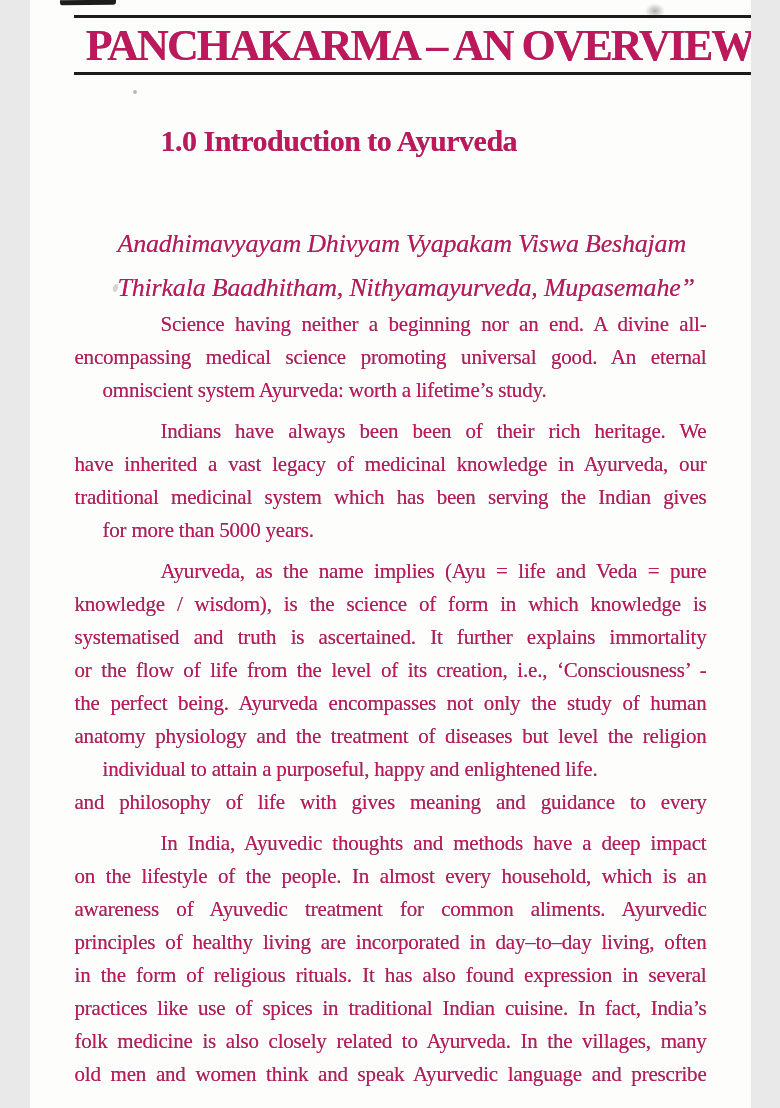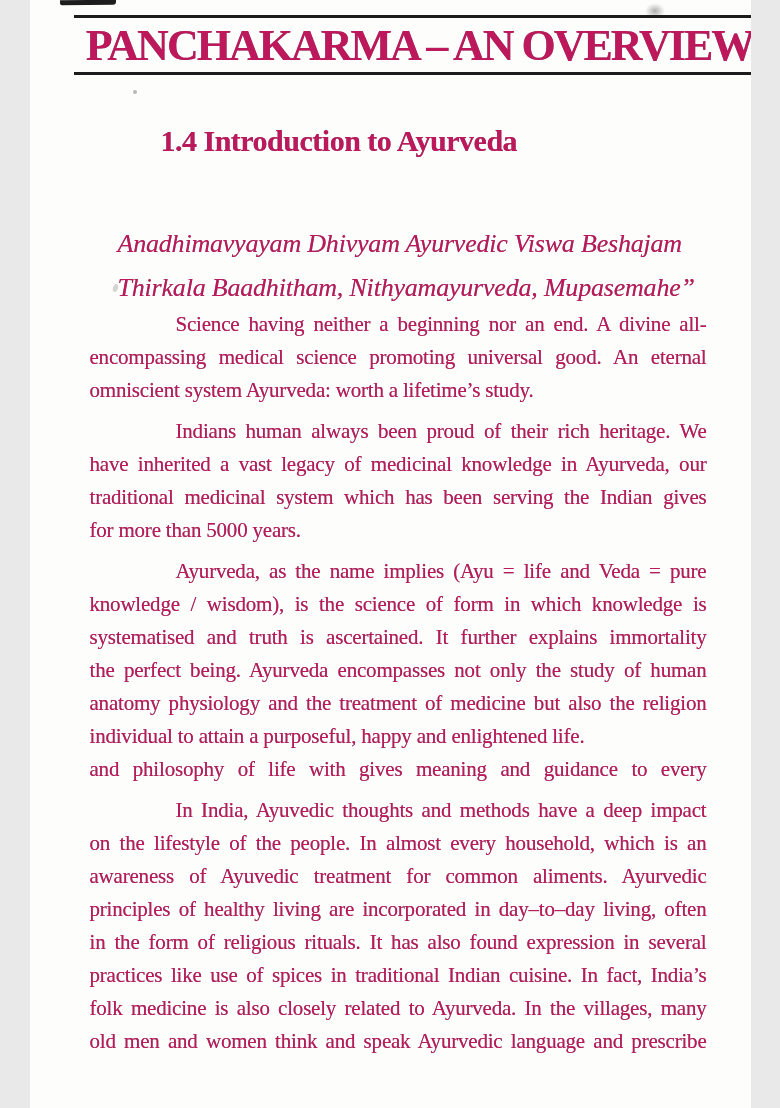--- a/index.html
+++ b/index.html
@@ -44,33 +44,33 @@
   }
   .quote .quote-line {
     height: 44px;
     line-height: 44px;
     text-align: justify;
     text-align-last: justify;
     white-space: nowrap;
   }
   .body-text {
     position: absolute;
-    left: 60px; right: 44px; top: 308px;
+    left: 45px; right: 44px; top: 308px;
     font-size: 21px;
     letter-spacing: -0.2px;
   }
   .para { margin: 0 0 8px 0; }
   .para .line {
     height: 33px;
     line-height: 33px;
     text-align: justify;
     text-align-last: justify;
   }
   .para .line.first { padding-left: 86px; }
-  .para .line.last  { text-align-last: left; }
+  .para .line.last  { text-align-last: left; margin-left: 28px; }
   
   .artifact { position: absolute; }
   .smudge-top-left {
     left: 30px; top: 0; width: 56px; height: 5px;
     background: #1d1d1d; border-radius: 0 0 3px 2px;
     transform: rotate(-0.6deg);
   }
   .smudge-top-right {
     left: 615px; top: 3px; width: 20px; height: 16px;
     background: radial-gradient(ellipse at center, rgba(110,110,110,0.55) 0%, rgba(150,150,150,0.25) 45%, transparent 70%);
@@ -85,45 +85,46 @@
 
   <div class="artifact smudge-top-left"></div>
   <div class="artifact smudge-top-right"></div>
   <div class="artifact dot-a"></div>
   <div class="artifact dot-b"></div>
 
   <div class="rule rule-top"></div>
   <h1 class="chapter-title" style="margin:0;">PANCHAKARMA – AN OVERVIEW</h1>
   <div class="rule rule-bottom"></div>
 
-  <h2 class="section-heading" style="margin:0;">1.4 Introduction to Ayurveda</h2>
+  <h2 class="section-heading" style="margin:0;">1.0 Introduction to Ayurveda</h2>
 
   <div class="quote">
-      <div class="quote-line">Anadhimavyayam Dhivyam Ayurvedic Viswa Beshajam</div>
+      <div class="quote-line">Anadhimavyayam Dhivyam Vyapakam Viswa Beshajam</div>
       <div class="quote-line">Thirkala Baadhitham, Nithyamayurveda, Mupasemahe”</div>
     </div>
 
   <div class="body-text">
       <div class="para">
         <div class="line first">Science having neither a beginning nor an end. A divine all-</div>
         <div class="line">encompassing medical science promoting universal good. An eternal</div>
         <div class="line last">omniscient system Ayurveda: worth a lifetime’s study.</div>
       </div>
       <div class="para">
-        <div class="line first">Indians human always been proud of their rich heritage. We</div>
+        <div class="line first">Indians have always been been of their rich heritage. We</div>
         <div class="line">have inherited a vast legacy of medicinal knowledge in Ayurveda, our</div>
         <div class="line">traditional medicinal system which has been serving the Indian gives</div>
         <div class="line last">for more than 5000 years.</div>
       </div>
       <div class="para">
         <div class="line first">Ayurveda, as the name implies (Ayu = life and Veda = pure</div>
         <div class="line">knowledge / wisdom), is the science of form in which knowledge is</div>
         <div class="line">systematised and truth is ascertained. It further explains immortality</div>
+        <div class="line">or the flow of life from the level of its creation, i.e., ‘Consciousness’ -</div>
         <div class="line">the perfect being. Ayurveda encompasses not only the study of human</div>
-        <div class="line">anatomy physiology and the treatment of medicine but also the religion</div>
+        <div class="line">anatomy physiology and the treatment of diseases but level the religion</div>
         <div class="line last">individual to attain a purposeful, happy and enlightened life.</div>
         <div class="line">and philosophy of life with gives meaning and guidance to every</div>
       </div>
       <div class="para">
         <div class="line first">In India, Ayuvedic thoughts and methods have a deep impact</div>
         <div class="line">on the lifestyle of the people. In almost every household, which is an</div>
         <div class="line">awareness of Ayuvedic treatment for common aliments. Ayurvedic</div>
         <div class="line">principles of healthy living are incorporated in day–to–day living, often</div>
         <div class="line">in the form of religious rituals. It has also found expression in several</div>
         <div class="line">practices like use of spices in traditional Indian cuisine. In fact, India’s</div>

